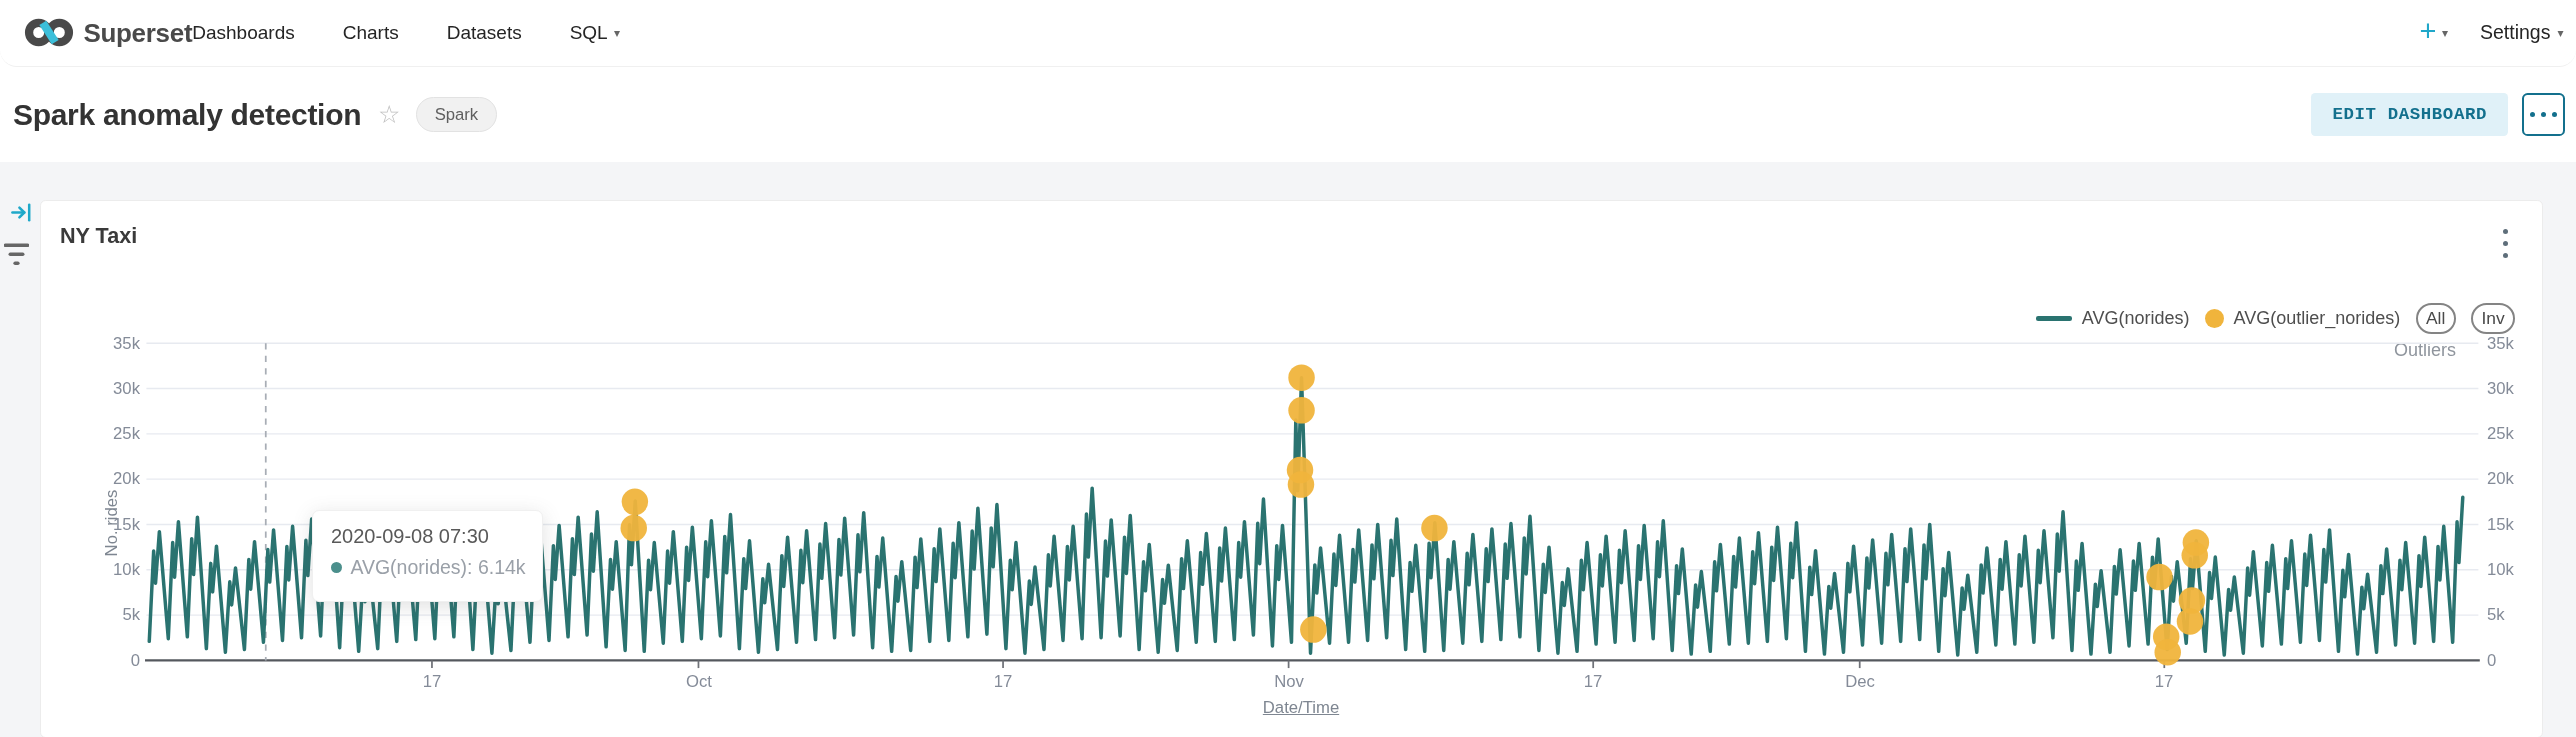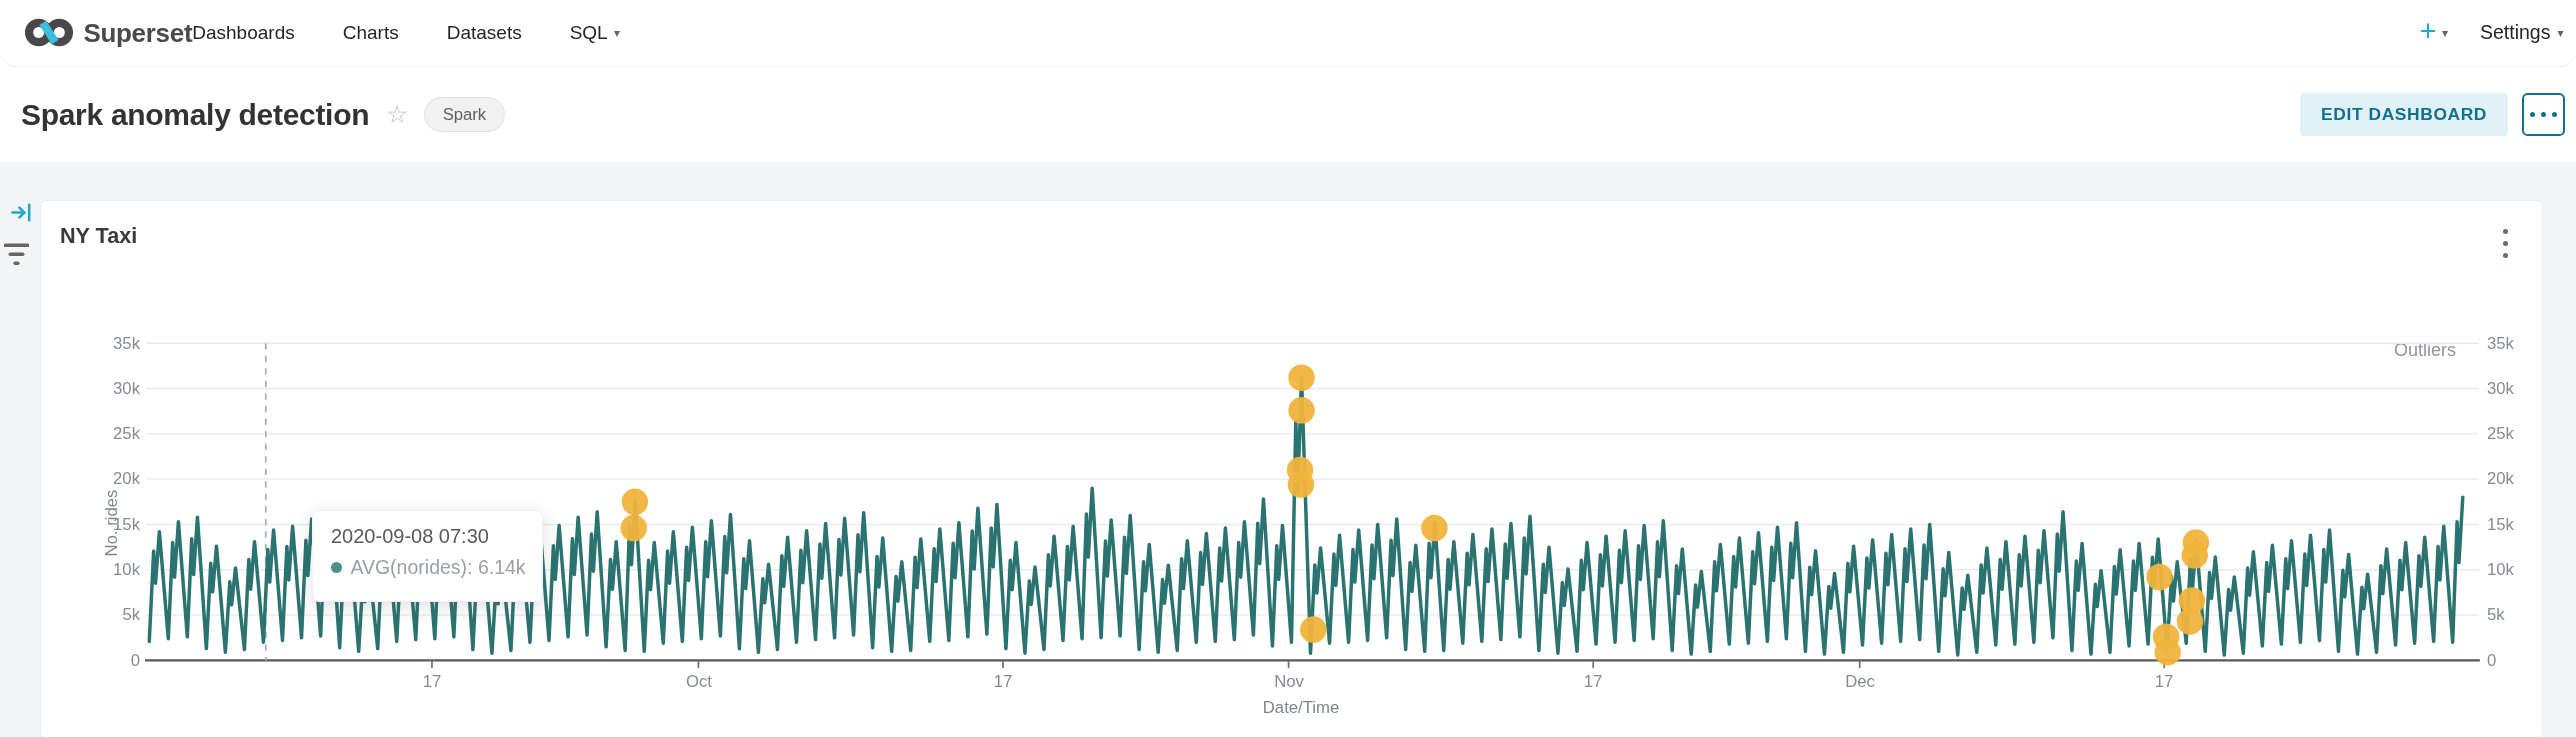--- a/index.html
+++ b/index.html
@@ -14,28 +14,28 @@
   .nav-menu { display:flex; align-items:center; gap:48px; }
   .nav-item { font-size:19px; color:#252525; cursor:pointer; display:flex; align-items:center; gap:6.3px; }
   .caret { font-size:12px; color:#666; line-height:1; }
   .nav-right { margin-left:auto; display:flex; align-items:center; gap:32px; }
   .plus-group { display:flex; align-items:center; gap:5.6px; cursor:pointer; }
   .plus-glyph { font-size:29px; font-weight:400; color:#20A7C9; line-height:1; margin-top:-2.8px; }
   .settings-group { display:flex; align-items:center; gap:7px; cursor:pointer; font-size:19.5px; color:#252525; }
 
   
   .titlebar { position:absolute; left:0; top:67px; width:2576px; height:96px; background:#fff;
-              display:flex; align-items:center; padding:0 11px 0 21px; border-bottom:0.7px solid #e4e4e4; }
+              display:flex; align-items:center; padding:0 11px 0 13px; border-bottom:0.7px solid #e4e4e4; }
   .page-title { font-size:30px; font-weight:700; color:#333; letter-spacing:-0.3px; }
   .fav-star { font-size:25px; color:#bfbfbf; margin-left:16.7px; cursor:pointer; }
   .draft-pill { margin-left:15.3px; font-size:16.7px; color:#5f5f5f; background:#f1f1f1;
                 border:1.4px solid #e2e2e2; border-radius:24px; padding:6.3px 18px; }
   .titlebar-right { margin-left:auto; display:flex; align-items:center; gap:14px; }
   .edit-btn { height:43px; padding:0 21px; background:#e0f1f8; color:#13708d; border:none; border-radius:4.2px;
-              font-family:Liberation Sans, sans-serif; font-size:17.4px; font-weight:700; letter-spacing:0.6px; cursor:pointer; }
+              font-family:Liberation Mono, monospace; font-size:17.4px; font-weight:700; letter-spacing:0.6px; cursor:pointer; }
   .more-btn { width:43px; height:43px; background:#fff; border:2.1px solid #13708d; border-radius:5.6px;
               display:flex; align-items:center; justify-content:center; gap:5.6px; cursor:pointer; }
   .more-btn i { width:5.6px; height:5.6px; border-radius:50%; background:#13708d; }
 
   
   .dash { position:absolute; left:0; top:162px; width:2576px; height:575px; background:#f4f5f7;padding-left:40px; }
   .strip-icon { position:absolute; cursor:pointer; }
   .card { position:absolute; left:40px; top:38px; width:2503px; height:538px; background:#fff;
           border:0.7px solid #ececec; border-radius:5.6px; }
   .chart-title { position:absolute; left:19px; top:22px; font-size:21.6px; font-weight:700; color:#3a3a3a; }
@@ -50,21 +50,21 @@
   .legend-pill { min-width:32px; height:31px; padding:0 8.4px; border:2.1px solid #848484; border-radius:16.7px;
                  display:flex; align-items:center; justify-content:center; font-size:17.4px; color:#4a4a4a;
                  background:#fff; cursor:pointer; }
   .legend-overflow { position:absolute; right:86px; top:139px; font-size:18px; color:#8f959d; cursor:pointer; }
 
   
   .plot-layer { position:absolute; inset:0; pointer-events:none; }
   .tick-label { position:absolute; font-size:16.7px; color:#848b98; line-height:21px; }
   .axis-name { position:absolute; font-size:16.7px; color:#7e8691; white-space:nowrap; }
   .ylabel-rot { transform:translate(-50%,-50%) rotate(-90deg); }
-  .xlabel-c { transform:translateX(-50%); }
+  .xlabel-c { transform:translateX(-50%);text-decoration:underline; }
 
   
   .tooltip { position:absolute; left:312px; top:510px; width:231px; height:92px; background:#fff;
              border:0.7px solid #f0f0f0; border-radius:7px; box-shadow:0 4.2px 19.5px rgba(90,90,90,0.18);
              padding:14px 0 0 18px; z-index:5; }
   .tooltip-title { font-size:20px; color:#595959; }
   .tooltip-row { display:flex; align-items:center; gap:8.4px; margin-top:8.4px; }
   .tooltip-marker { width:11px; height:11px; border-radius:50%; background:#4b8f8c; }
   .tooltip-value { font-size:19.5px; color:#9aa0a8; }
 </style>
@@ -143,20 +143,32 @@
     </span>
 
     <div class="card">
       <span class="chart-title">NY Taxi</span>
       <div class="kebab">
         <i></i>
           <i></i>
           <i></i>
       </div>
 
+      <div class="legend-row">
+        <span class="legend-item">
+          <span class="legend-line"></span>
+          <span class="legend-label">AVG(norides)</span>
+        </span>
+        <span class="legend-item">
+          <span class="legend-dot"></span>
+          <span class="legend-label">AVG(outlier_norides)</span>
+        </span>
+        <span class="legend-pill">All</span>
+        <span class="legend-pill">Inv</span>
+      </div>
       <span class="legend-overflow">Outliers</span>
     </div>
 
     <div class="plot-layer" id="plot-layer" style="top:-162px; height:738px;">
       <svg id="plot-svg" width="2576" height="738" viewBox="0 0 3695 1058">
           <line x1="210" y1="882" x2="3555" y2="882" stroke="#e7eaf0" stroke-width="2"></line>
           <line x1="210" y1="817" x2="3555" y2="817" stroke="#e7eaf0" stroke-width="2"></line>
           <line x1="210" y1="752" x2="3555" y2="752" stroke="#e7eaf0" stroke-width="2"></line>
           <line x1="210" y1="687" x2="3555" y2="687" stroke="#e7eaf0" stroke-width="2"></line>
           <line x1="210" y1="622" x2="3555" y2="622" stroke="#e7eaf0" stroke-width="2"></line>

